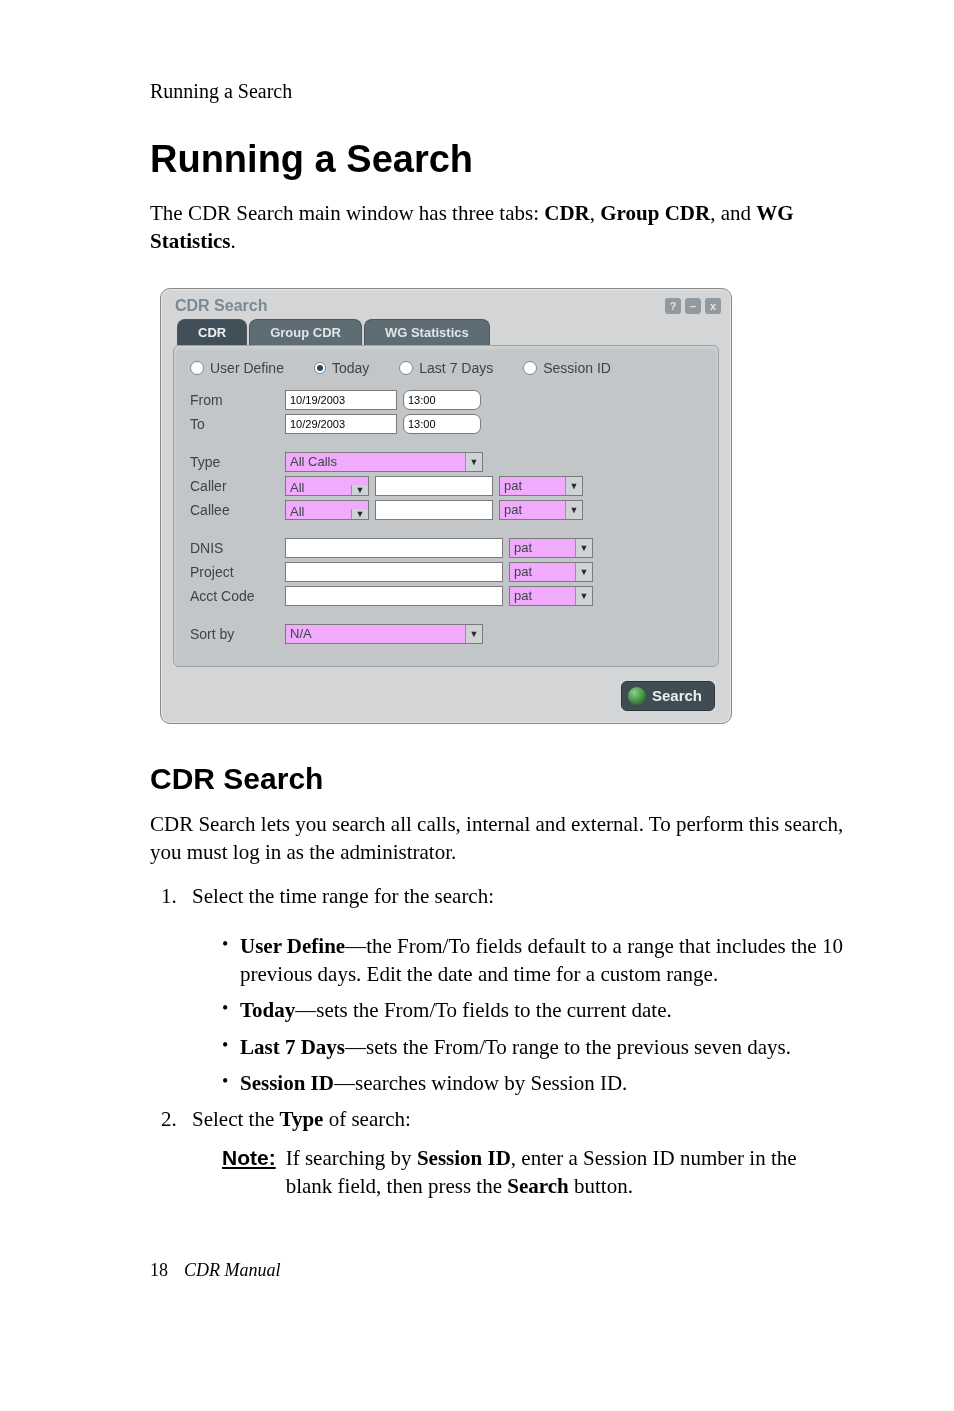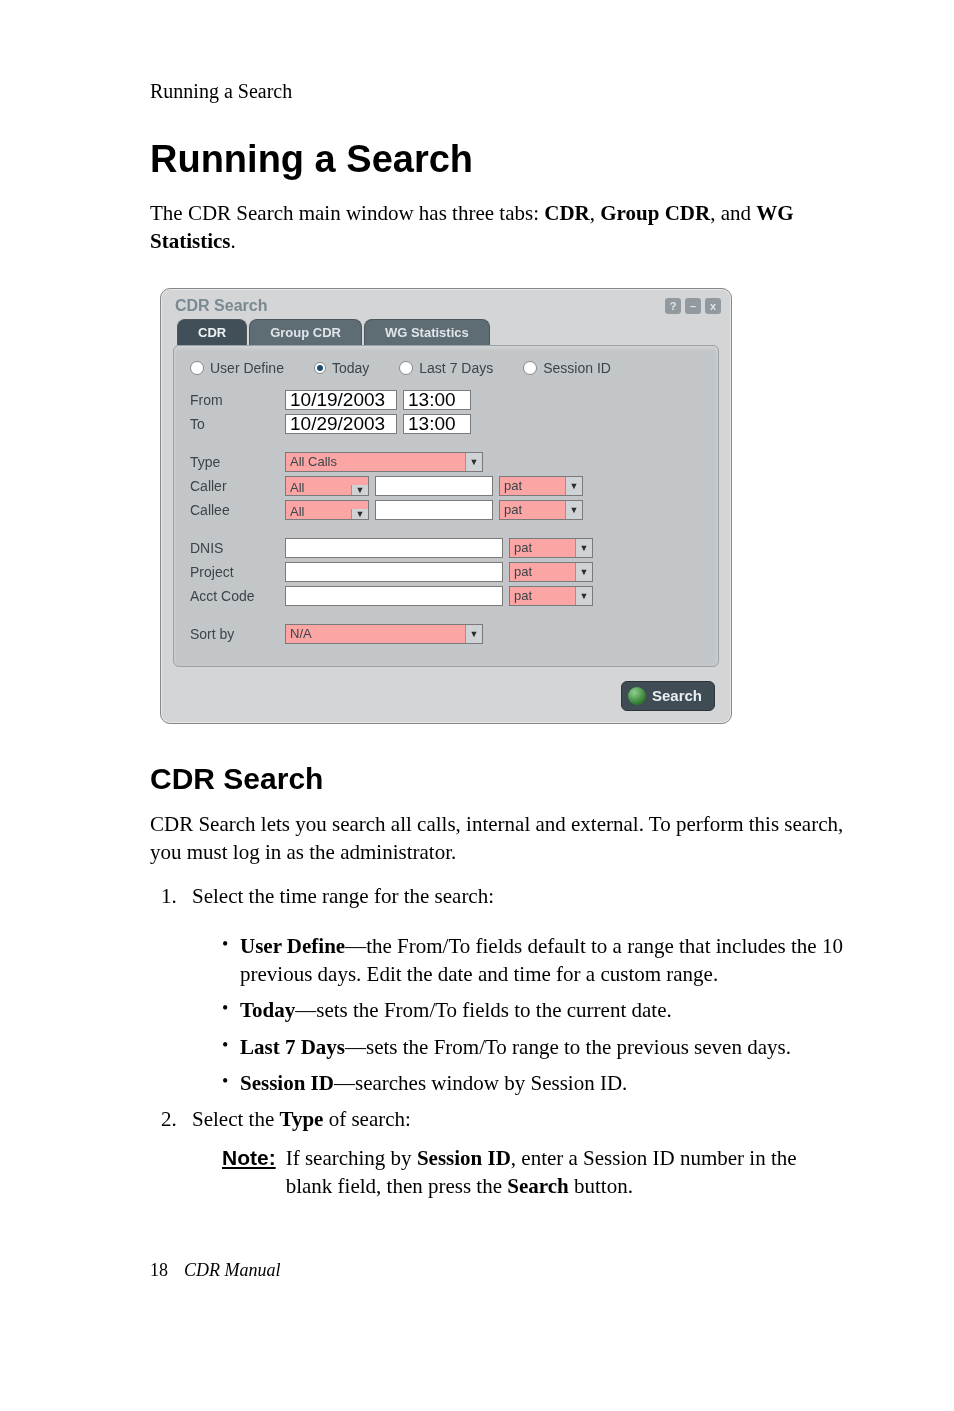--- a/index.html
+++ b/index.html
@@ -126,33 +126,33 @@
     }
     .controls-right {
       display: flex;
       gap: 6px;
       align-items: center;
     }
     .txt {
       background: #fff;
       border: 1px solid #7a7a7a;
       height: 20px;
-      font-size: 19px;
+      font-size: 11px;
       padding: 0 4px;
       box-sizing: border-box;
     }
     .txt.w-date { width: 112px; }
-    .txt.w-time { width: 68px; }
+    .txt.w-time { width: 78px; border-radius: 7px; }
     .txt.w-mid  { width: 118px; }
     .txt.w-wide { width: 218px; }
     .sel {
       display: inline-flex;
       height: 20px;
       border: 1px solid #7a7a7a;
-      background: #fca5a5;
+      background: #f0abfc;
       font-size: 13px;
       align-items: stretch;
       box-sizing: border-box;
     }
     .sel .selv { padding: 0 4px; display: flex; align-items: center; flex: 1; white-space: nowrap; }
     .sel .selbtn {
       width: 16px;
       background: #cfd3d6;
       border-left: 1px solid #8f979c;
       display: flex; align-items: center; justify-content: center;

